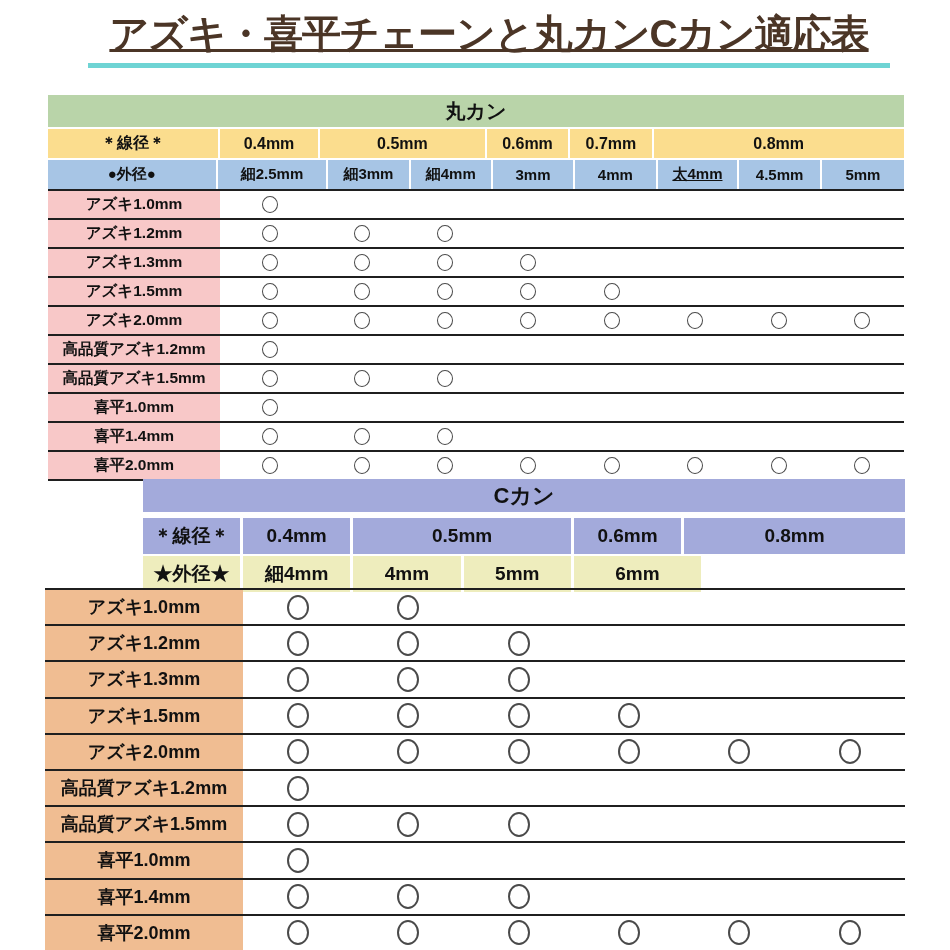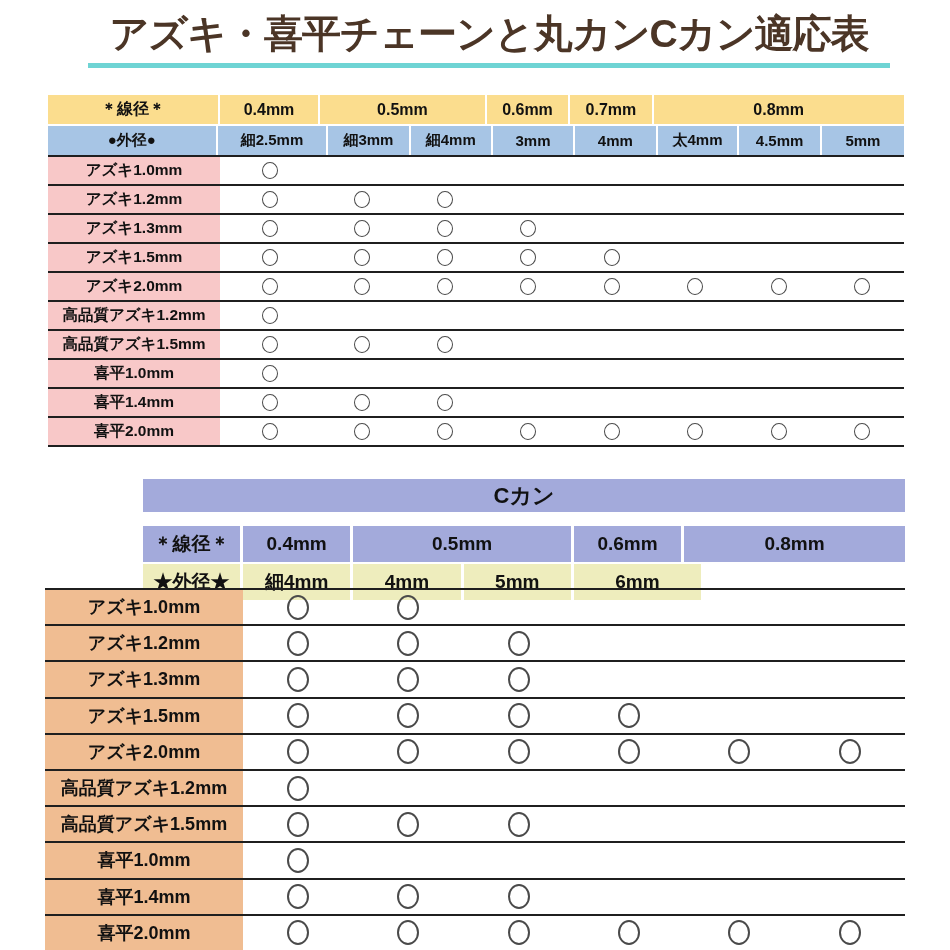--- a/index.html
+++ b/index.html
@@ -10,21 +10,21 @@
   }
   .abs { position:absolute; }
 
   
   .title-wrap {
     left:88px; top:13px; width:802px; text-align:center;
     border-bottom:5px solid var(--underline,#6fd4d4); padding-bottom:7px;
   }
   .title-text {
     font-size:39px; line-height:1.1; color:var(--title,#4b3526);
-    white-space:nowrap; letter-spacing:-1px;
+    white-space:nowrap; letter-spacing:-1px;text-decoration:underline;
   }
 
   
   .row { display:flex; box-sizing:border-box; }
   .cell {
     box-sizing:border-box; display:flex; align-items:center; justify-content:center;
     white-space:nowrap; overflow:hidden;
   }
   .sep2 { border-right:2px solid #fff; }
   .sep3 { border-right:3px solid #fff; }
@@ -39,21 +39,21 @@
   .t1-body .row { height:29px; border-top:2px solid var(--line,#1f1f1f); }
   .t1-label { background:var(--pink,#f8c8c8); font-size:15.5px; }
   .t1-bottom { border-top:2px solid var(--line,#1f1f1f); height:0; }
   .circle1 {
     width:14px; height:15px; border:1.6px solid var(--circle,#4a4a4a);
     border-radius:50%; background:transparent;
   }
 
   
   .t2h { left:143px; top:479px; width:762px; }
-  .t2-band { height:33px; background:var(--peri,#a3aadb); font-size:22px; margin-bottom:14px; }
+  .t2-band { height:33px; background:var(--peri,#a3aadb); font-size:22px; margin-bottom:6px; }
   .t2-wire { height:36px; margin-bottom:2px; font-size:19px; }
   .t2-wire .cell { background:var(--peri,#a3aadb); height:36px; }
   .t2-outer { height:36px; font-size:19px; }
   .t2-outer .cell { background:var(--paleyellow,#eeedbd); height:36px; }
   .t2b { left:45px; top:588px; width:860px; }
   .t2b .row { height:36.2px; border-top:2.5px solid var(--line,#1f1f1f); }
   .t2-label { background:var(--orange,#f0bd92); font-size:18px; }
   .circle2 {
     width:18px; height:21px; border:2px solid var(--circle,#4a4a4a);
     border-radius:50%; background:transparent;
@@ -62,40 +62,41 @@
 </head>
 <body>
 
 <div class="canvas">
 
   <div class="abs title-wrap">
     <div class="title-text">アズキ・喜平チェーンと丸カンCカン適応表</div>
   </div>
 
   <div class="abs t1">
+    <div class="row cell t1-band">丸カン</div>
 
     <div class="row t1-wire">
       <div class="cell sep2" style="width:172px">＊線径＊</div>
 
     <div class="cell sep2" style="width: 100px;">0.4mm</div>
         <div class="cell sep2" style="width: 166.8px;">0.5mm</div>
         <div class="cell sep2" style="width: 83.4px;">0.6mm</div>
         <div class="cell sep2" style="width: 83.4px;">0.7mm</div>
         <div class="cell" style="width: 250.2px;">0.8mm</div>
       </div>
 
     <div class="row t1-outer">
       <div class="cell sep2" style="width:172px">●外径●</div>
 
     <div class="cell sep2" style="width: 112px;">細2.5mm</div>
         <div class="cell sep2" style="width: 83.4px;">細3mm</div>
         <div class="cell sep2" style="width: 83.4px;">細4mm</div>
         <div class="cell sep2" style="width: 83.4px;">3mm</div>
         <div class="cell sep2" style="width: 83.4px;">4mm</div>
-        <div class="cell sep2" style="width: 83px;">太4mm</div>
+        <div class="cell sep2" style="width: 83px; text-decoration: underline;">太4mm</div>
         <div class="cell sep2" style="width: 83.4px;">4.5mm</div>
         <div class="cell" style="width: 83.4px;">5mm</div>
       </div>
 
     <div class="t1-body">
         <div class="row">
           <div class="cell t1-label" style="width: 172px;">アズキ1.0mm</div>
           <div class="cell" style="width: 100px;">
             <div class="circle1"></div>
           </div>

